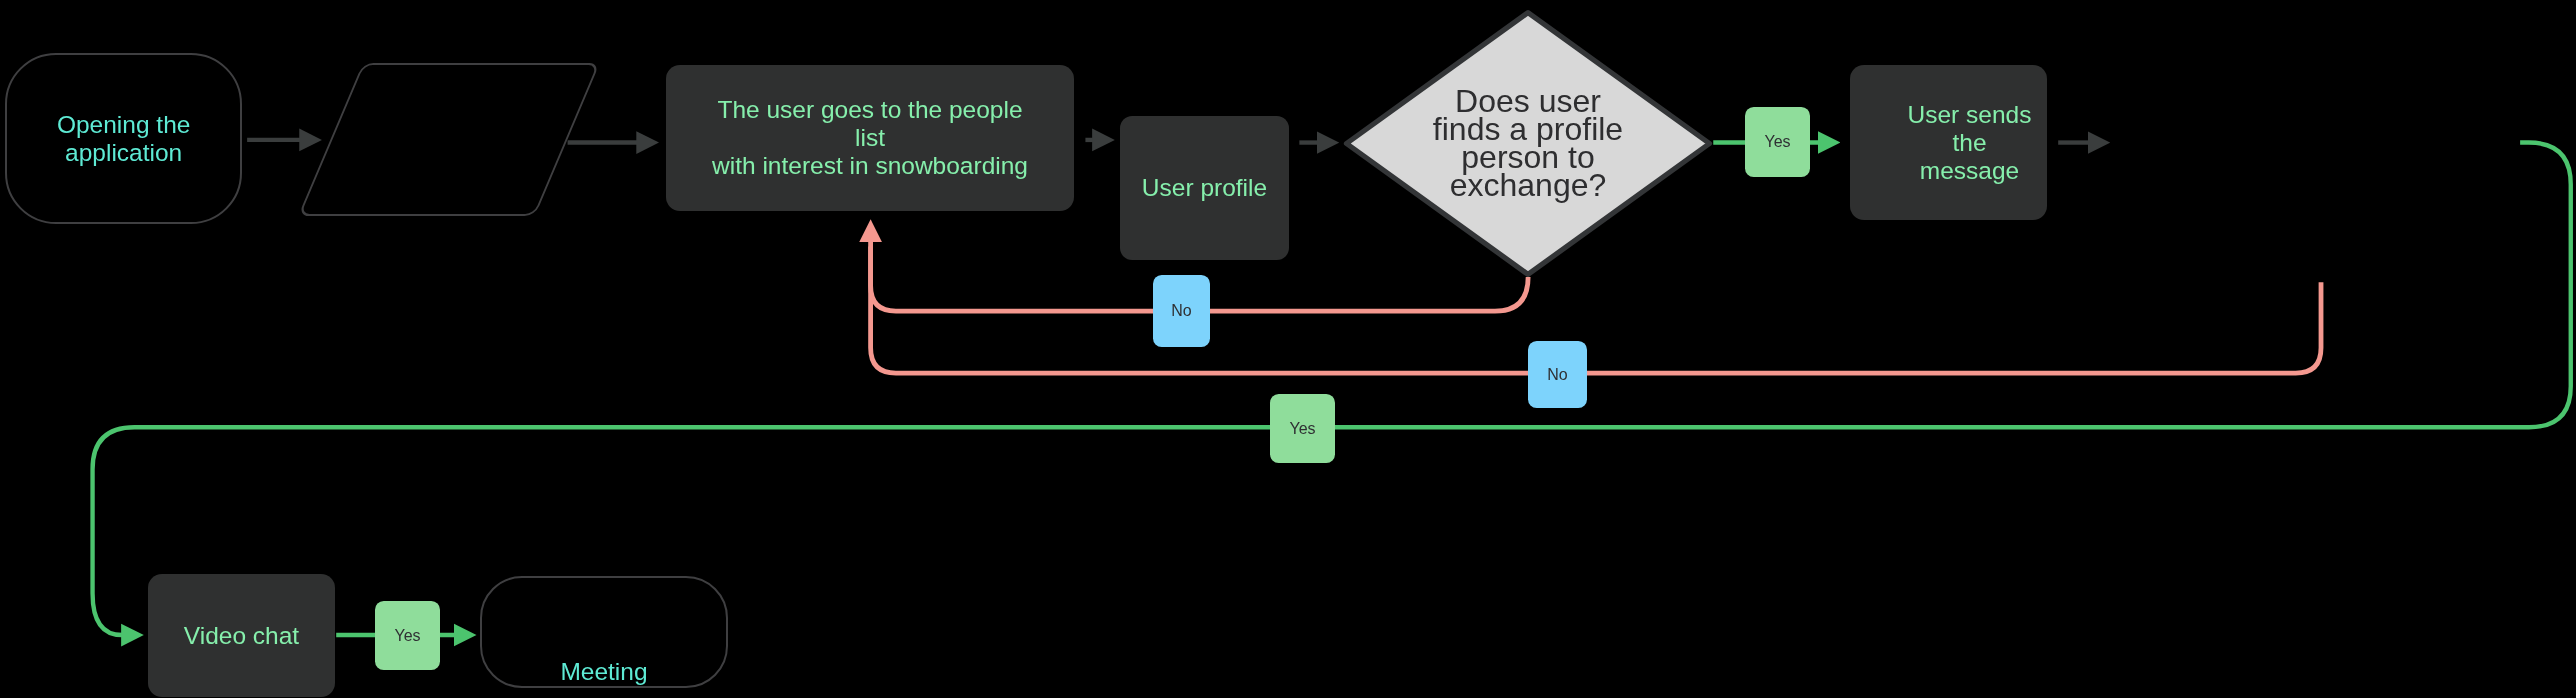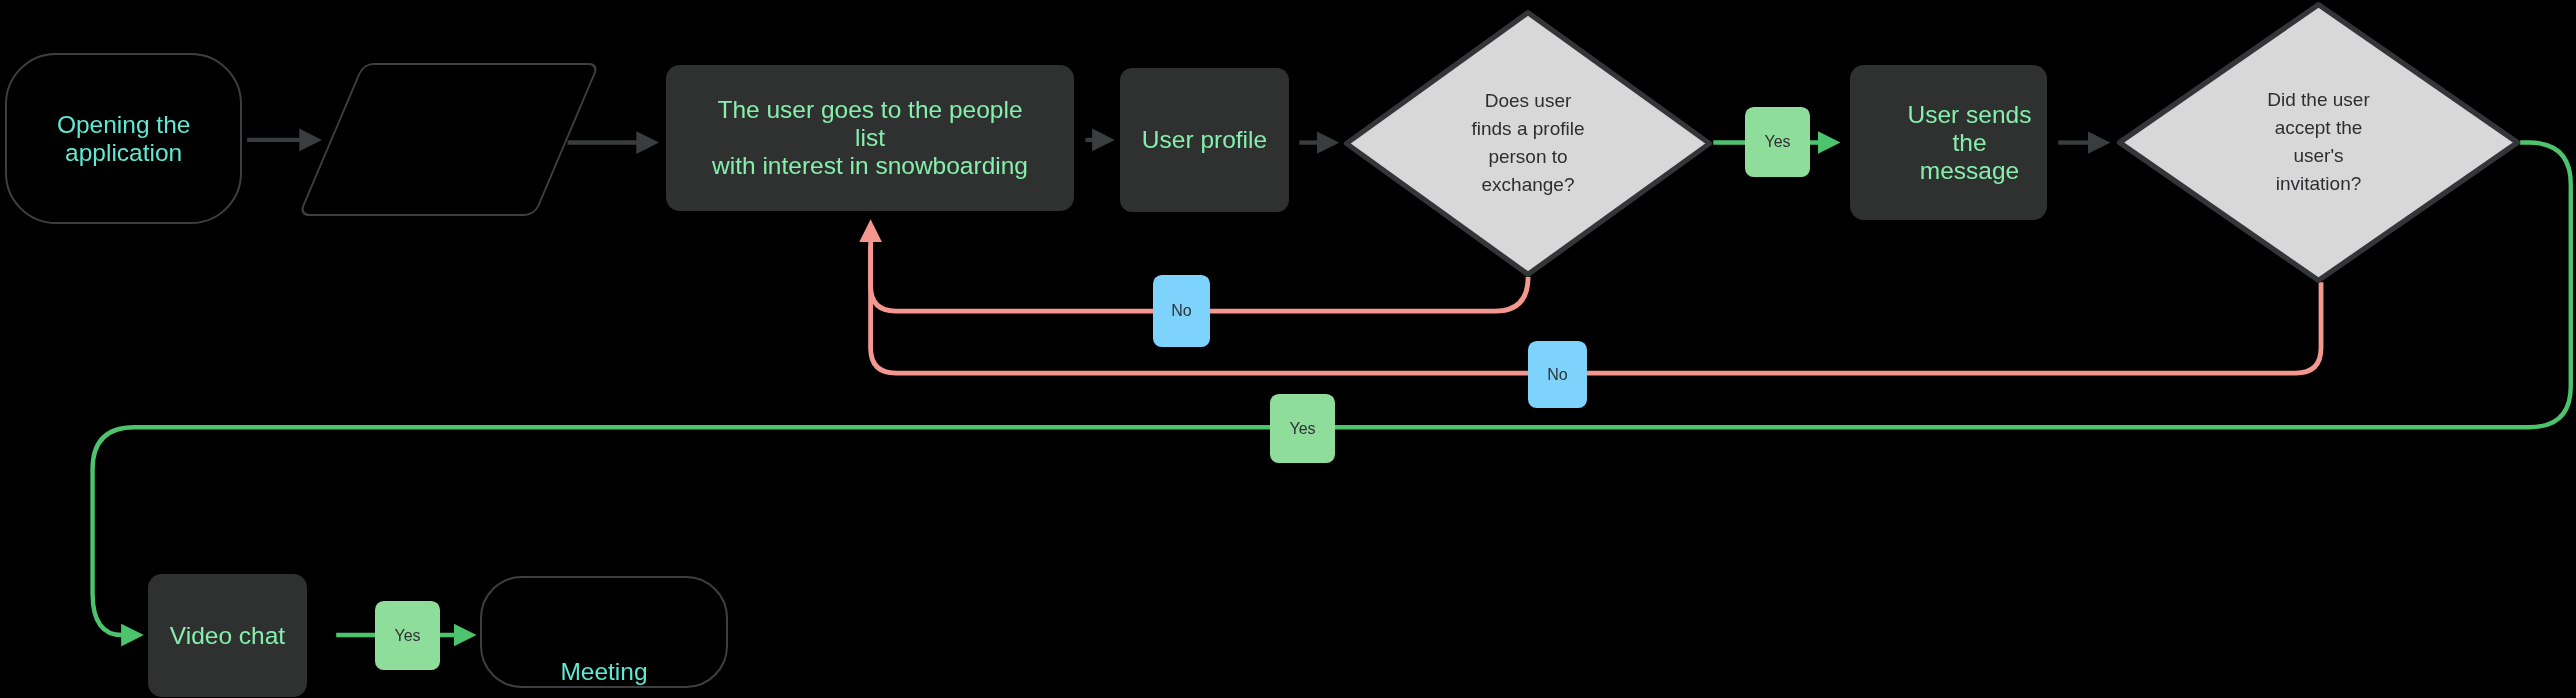--- a/index.html
+++ b/index.html
@@ -34,39 +34,39 @@
     color: #5eead4;
     background: transparent;
   }
   .start { border-radius: 51px; }
   .end   { border-radius: 42px; align-items: flex-end; }
   .process {
     background: #2F3030;
     color: #86efac;
   }
   .r16 { border-radius: 14px; }
-  .r14 { border-radius: 12.2px; }
+  .r14 { border-radius: 12.2px; margin-top: 48px; }
   .io {
     border: 2.6px solid #3F3F41;
     border-radius: 10.5px;
     transform: skewX(-23deg);
     transform-origin: 0 100%;
     background: transparent;
   }
   .decision { position: absolute; }
   .decision svg { position: absolute; left: 0; top: 0; display: block; }
   .decision .label {
     position: absolute;
     left: 0; top: 0; right: 0; bottom: 0;
     display: flex;
     align-items: center;
     justify-content: center;
     text-align: center;
     color: #2E2E30;
-    font-size: 19px;
+    font-size: 32px;
     line-height: 28px;
     white-space: pre-line;
   }
   .badge {
     position: absolute;
     display: flex;
     align-items: center;
     justify-content: center;
     border-radius: 8.7px;
     font-size: 16px;
@@ -135,31 +135,22 @@
 person to
 exchange?</div>
   </div>
 
   <div class="node process r16" style="left:1850px; top:65px; width:197px; height:155px;padding-left:42px;">
     <span class="label">User sends
 the
 message</span>
   </div>
 
-  <div class="decision" style="left:2116px; top:0.9px; width:405px; height:283px;">
-    <svg width="405" height="283" viewBox="0 0 464 324">
-      <polygon points="232,4 460,162 232,320 4,162" fill="#D8D8D8" stroke="#333537" stroke-width="6" stroke-linejoin="round"></polygon>
-    </svg>
-    <div class="label">Did the user
-accept the
-user's
-invitation?</div>
-  </div>
 
-  <div class="node process r16" style="left:148px; top:574px; width:159px; height:123px;">
+  <div class="node process r16" style="left:148px; top:574px; width:187px; height:123px;">
     <span class="label">Video chat</span>
   </div>
 
   <div class="node terminal end" style="left:480px; top:576px; width:248px; height:112px;">
     <span class="label">Meeting</span>
   </div>
 
   <div class="badge badge-yes" style="left:1745px; top:107px; width:65px; height:70px;">
     <span>Yes</span>
   </div>

